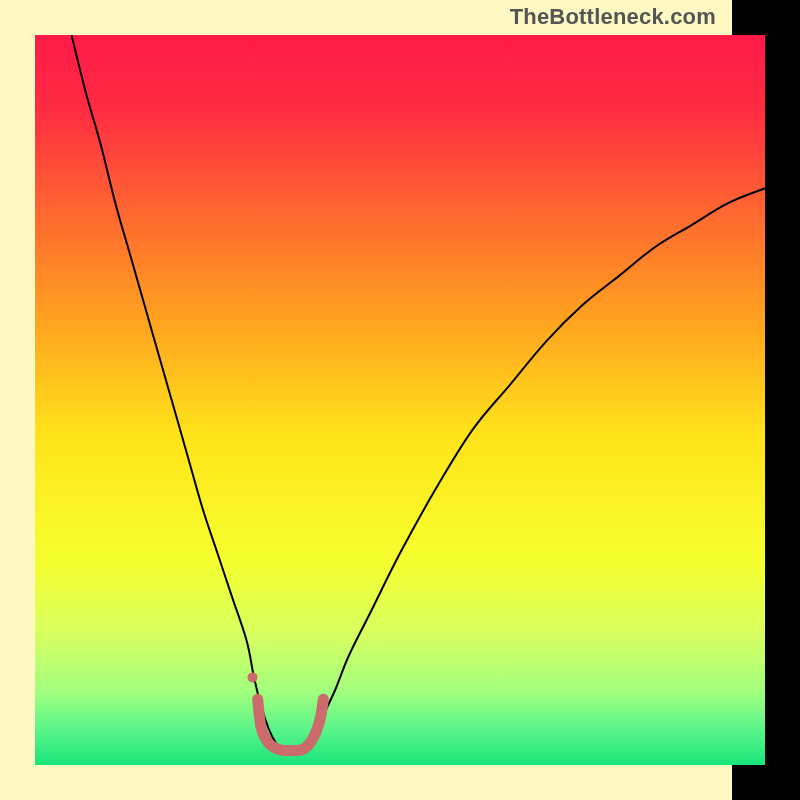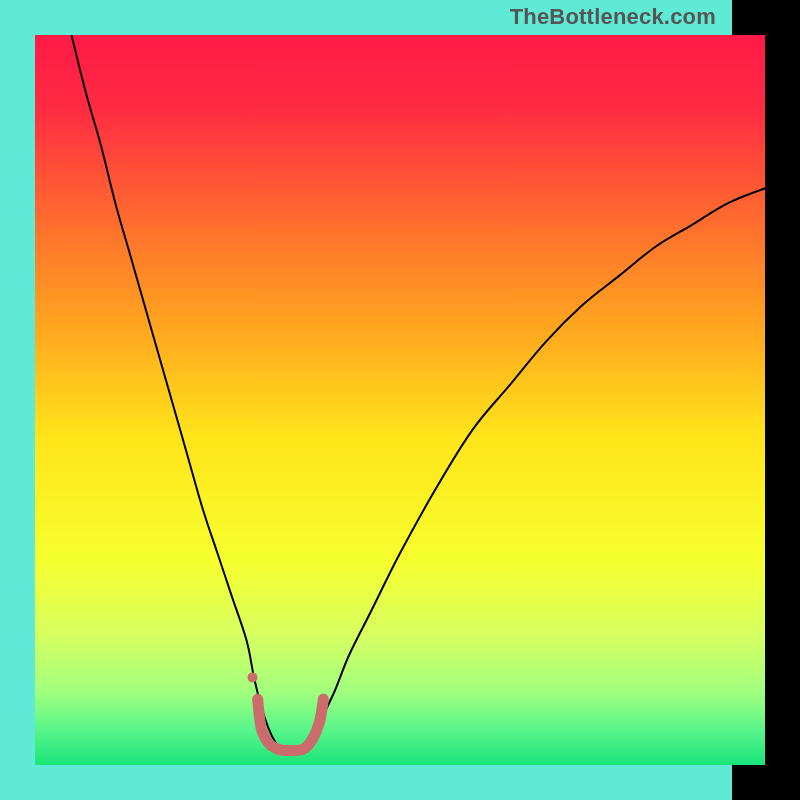--- a/index.html
+++ b/index.html
@@ -10,21 +10,21 @@
     background: #000;
     font-family: Arial, Helvetica, sans-serif;
     overflow: hidden;
   }
   .frame {
     position: absolute;
     top: 0;
     left: 0;
     width: 732px;
     height: 800px;
-    background: #5eead4;
+    background: #fef9c3;
     text-align: center;
   }
   .plot-area {
     position: absolute;
     top: 35px;
     left: 35px;
     width: 730px;
     height: 730px;
   }
   .watermark {

